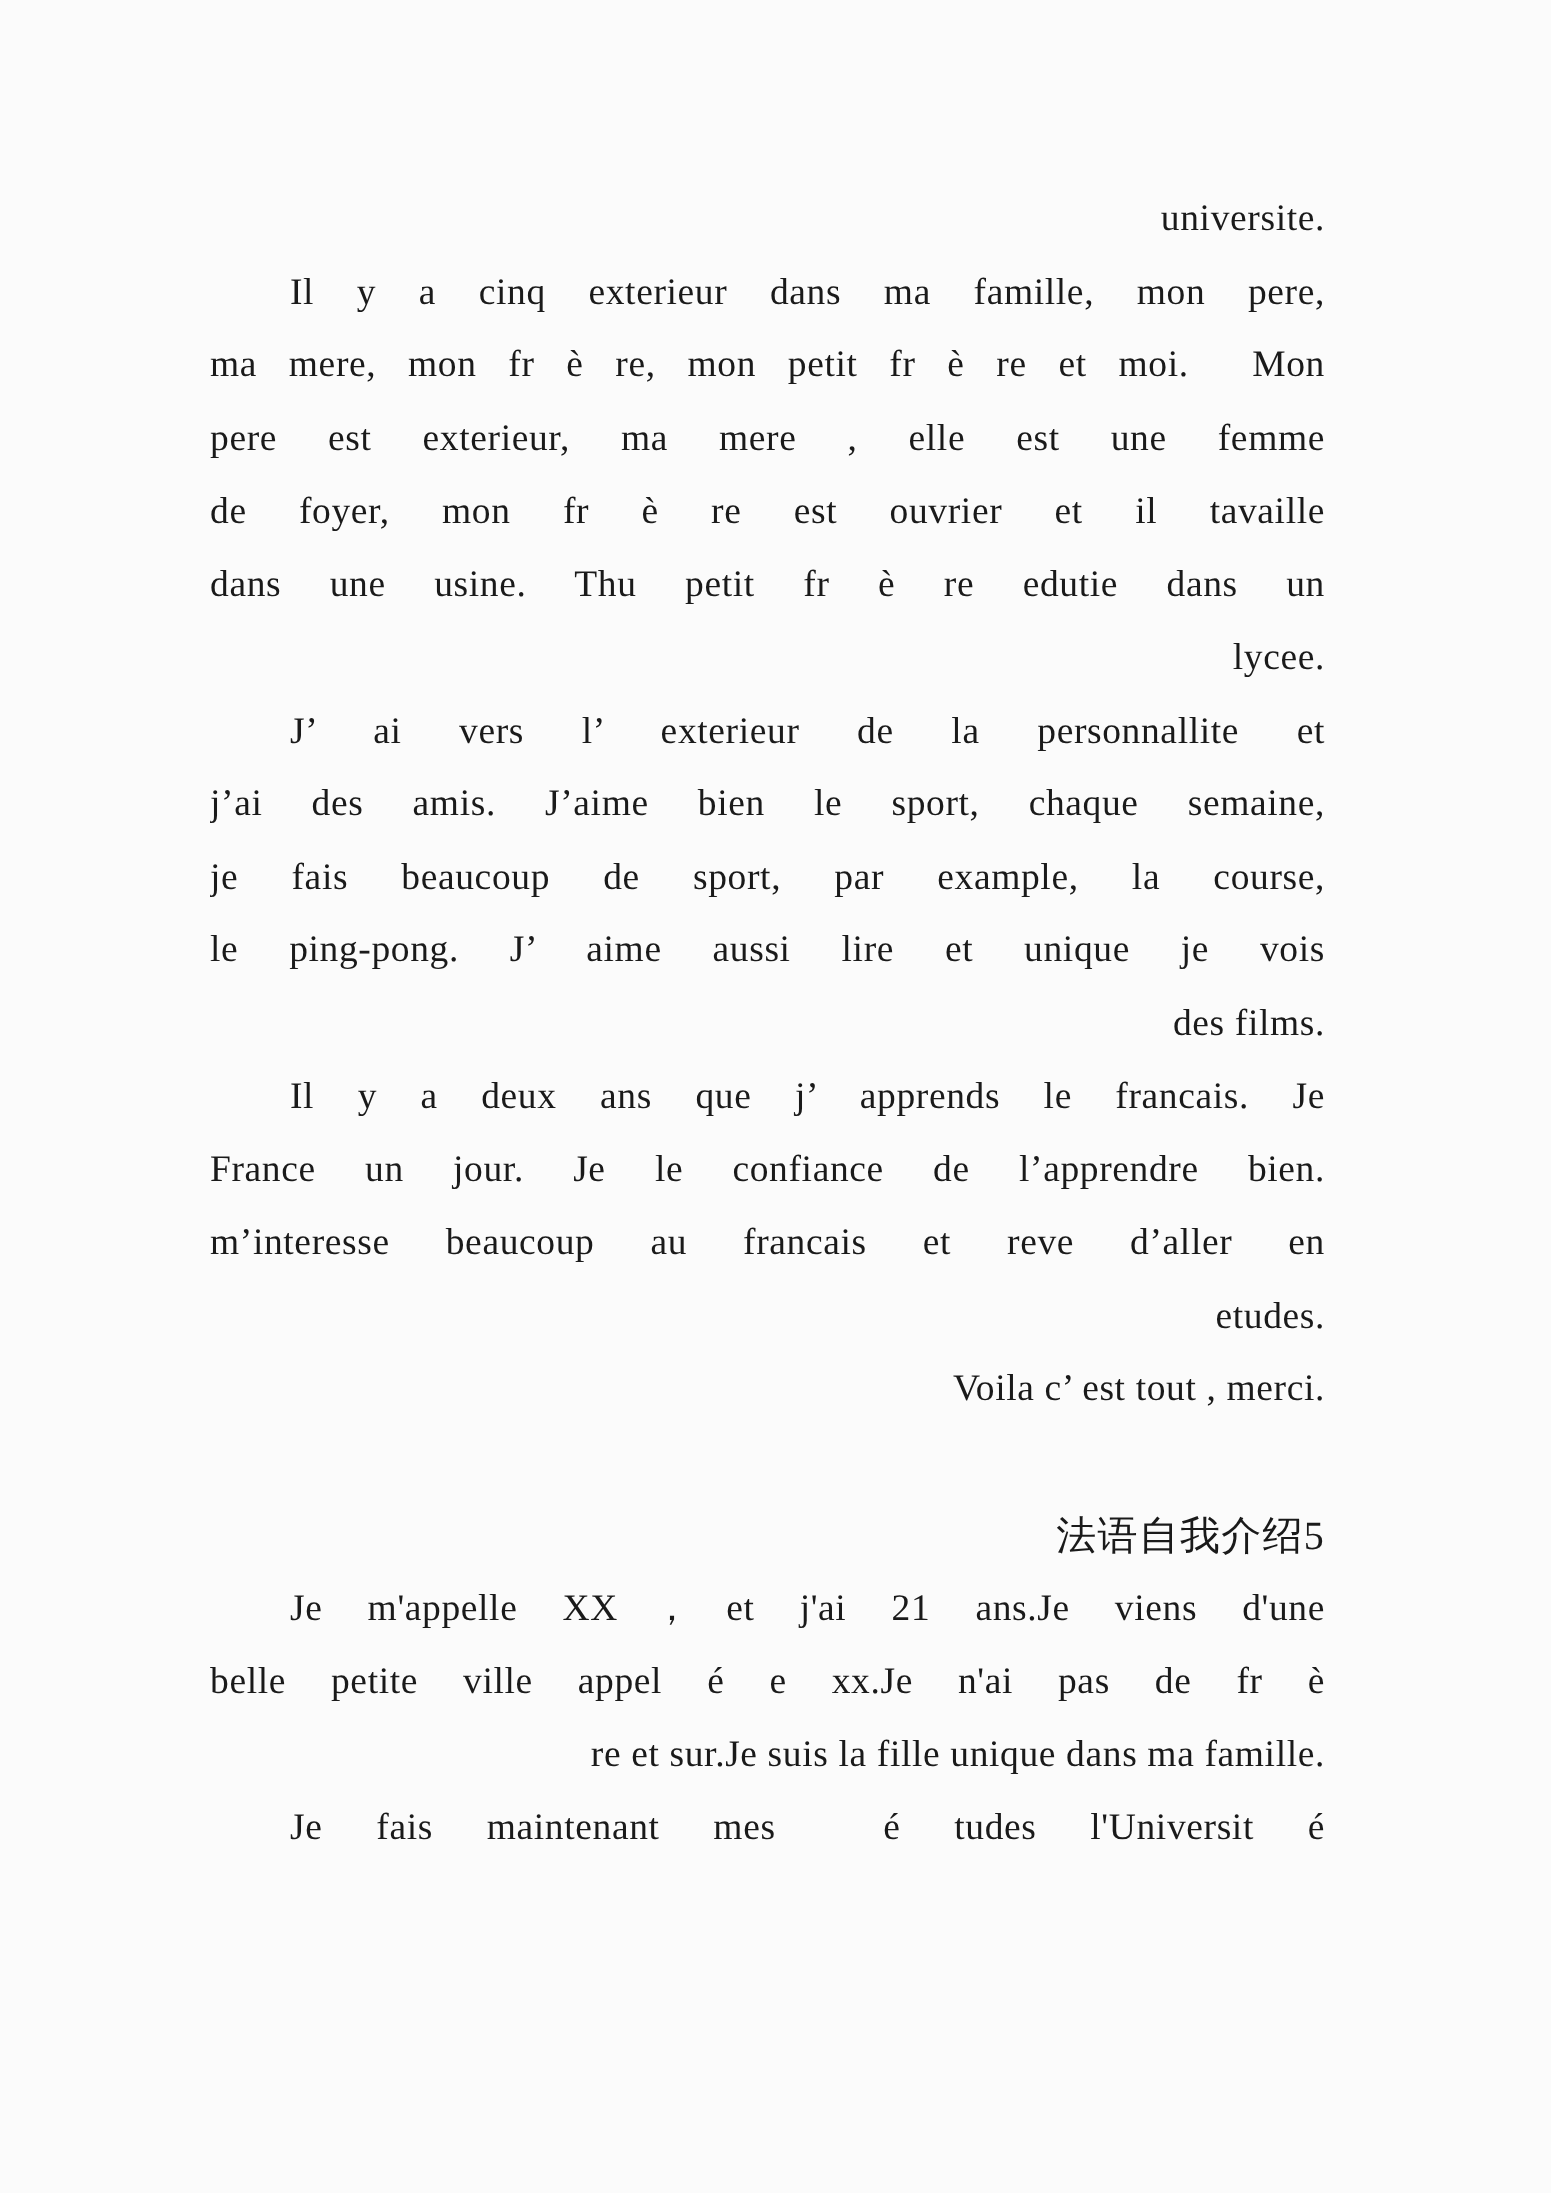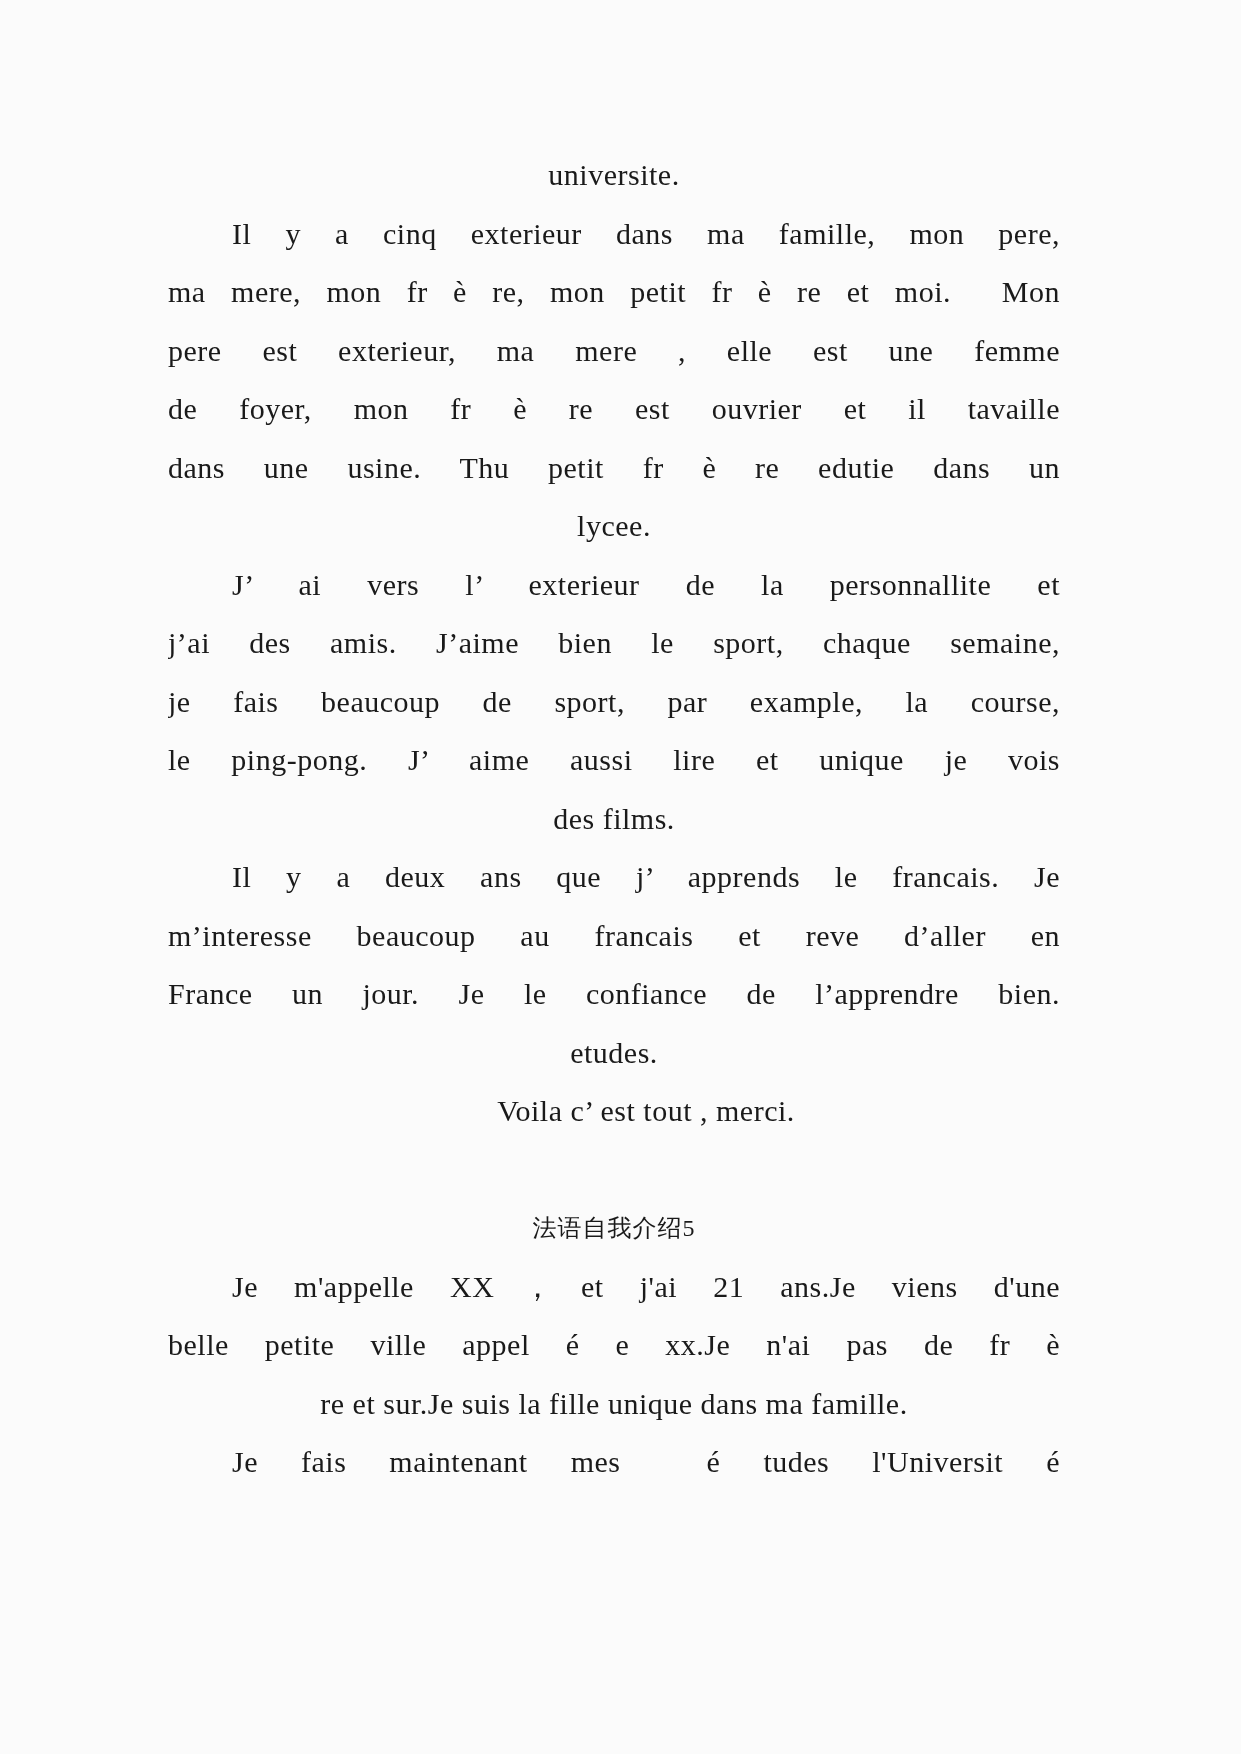--- a/index.html
+++ b/index.html
@@ -18,36 +18,36 @@
     position: absolute;
     left: 168px;
     top: 146px;
     width: 892px;
     color: #1a1a1a;
   }
   .line {
     height: 58.5px;
     line-height: 58.5px;
     font-size: 30px;
-    text-align: center;
+    text-align: right;
     overflow: hidden;
     letter-spacing: 0.5px;
   }
   .line.j {
     text-align: justify;
     text-align-last: justify;
   }
   .line.ind {
     text-indent: 64px;
   }
   .line.spacer {
     height: 58.5px;
   }
   .line.heading {
-    font-size: 24px;
+    font-size: 32px;
     letter-spacing: 1px;
   }
 </style>
 </head>
 <body>
 
 <div class="doc">
 
   <div class="line">universite.</div>
 
@@ -58,22 +58,22 @@
   <div class="line j">dans une usine. Thu petit fr è re edutie dans un</div>
   <div class="line">lycee.</div>
 
   <div class="line j ind">J’ ai vers l’ exterieur de la personnallite et</div>
   <div class="line j">j’ai des amis. J’aime bien le sport, chaque semaine,</div>
   <div class="line j">je fais beaucoup de sport, par example, la course,</div>
   <div class="line j">le ping-pong. J’ aime aussi lire et unique je vois</div>
   <div class="line">des films.</div>
 
   <div class="line j ind">Il y a deux ans que j’ apprends le francais. Je</div>
+  <div class="line j">France un jour. Je le confiance de l’apprendre bien.</div>
   <div class="line j">m’interesse beaucoup au francais et reve d’aller en</div>
-  <div class="line j">France un jour. Je le confiance de l’apprendre bien.</div>
   <div class="line">etudes.</div>
 
   <div class="line ind">Voila c’ est tout , merci.</div>
 
   <div class="line spacer"></div>
 
   <div class="line heading">法语自我介绍5</div>
 
   <div class="line j ind">Je m'appelle XX，et j'ai 21 ans.Je viens d'une</div>
   <div class="line j">belle petite ville appel é e xx.Je n'ai pas de fr è</div>

